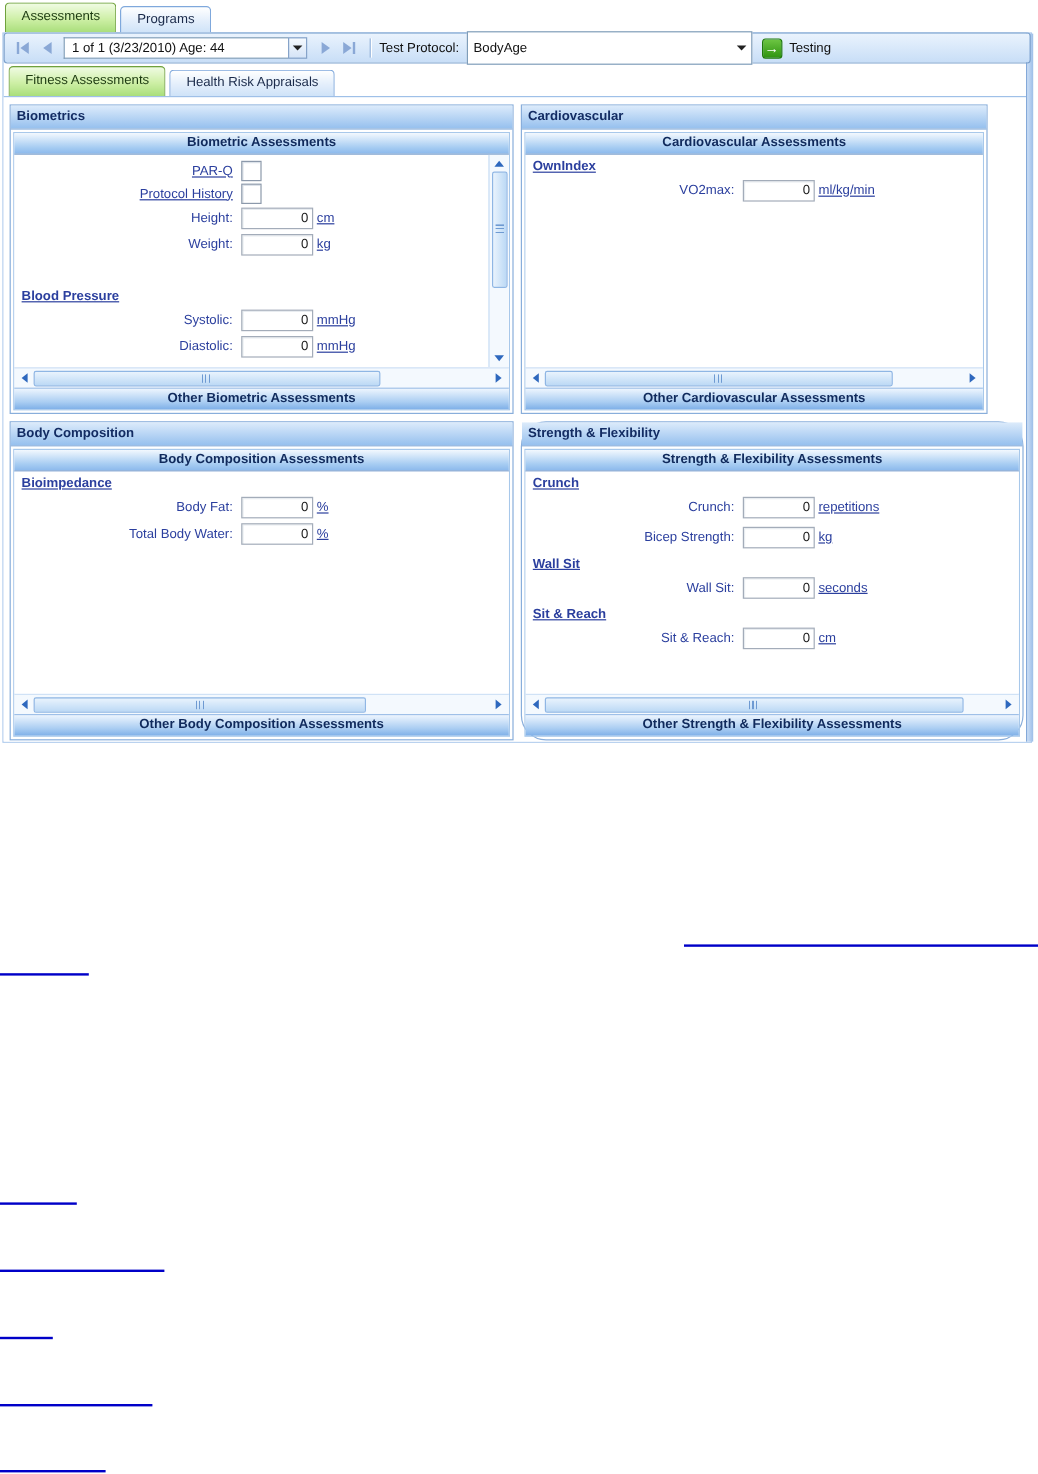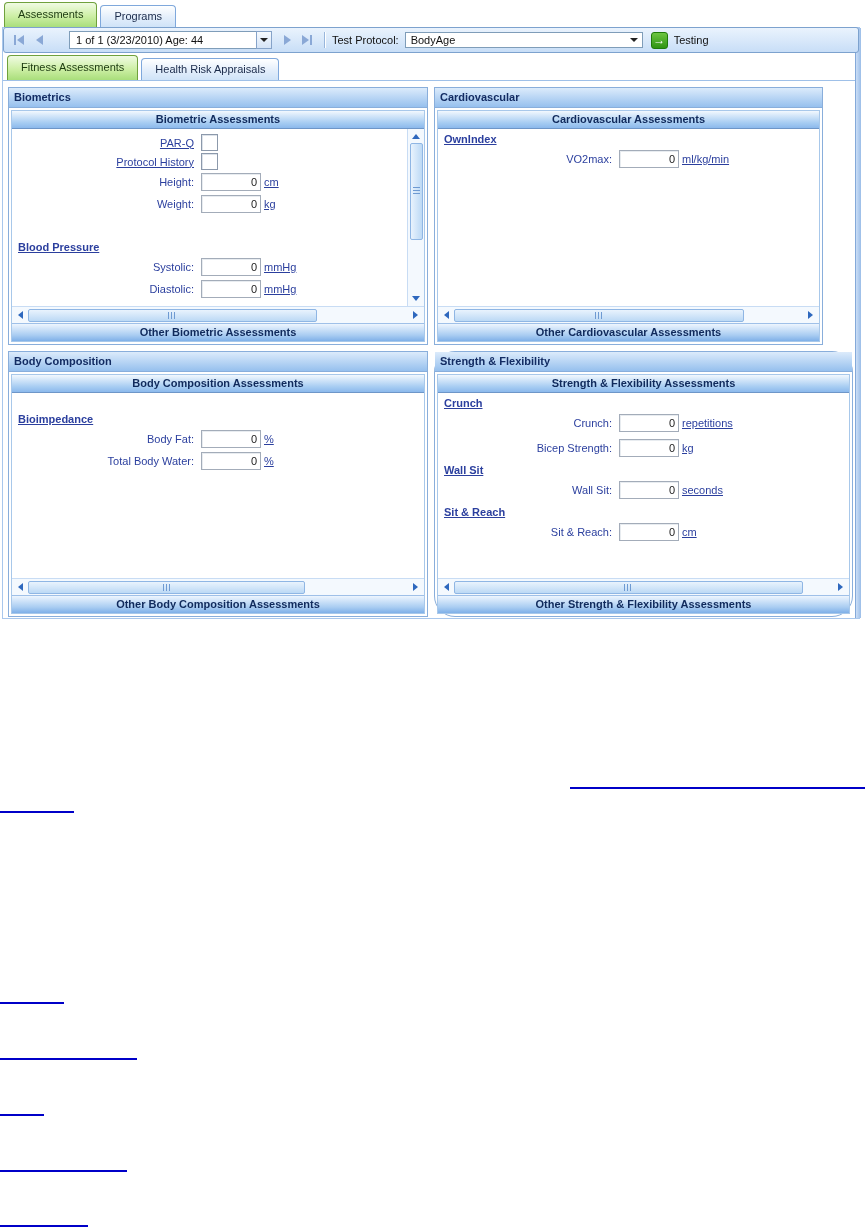--- a/index.html
+++ b/index.html
@@ -21,29 +21,29 @@
     background:linear-gradient(90deg,#CBDEF6,#9CBEE8);border-left:1px solid #84A9D9;box-sizing:border-box;}
   
   .toolbar{position:absolute;left:3px;top:27px;width:856px;height:26px;box-sizing:border-box;
     border:1px solid #7DA2CE;border-radius:3px;
     background:linear-gradient(#EAF3FD,#C8DEF7);
     display:flex;align-items:center;padding:0 5px;z-index:4;}
   .nav-btn{width:20px;height:18px;display:flex;align-items:center;justify-content:center;gap:1px;cursor:pointer;}
   .nav-tri-left{width:0;height:0;border-top:5px solid transparent;border-bottom:5px solid transparent;border-right:7px solid #8AA8D6;}
   .nav-tri-right{width:0;height:0;border-top:5px solid transparent;border-bottom:5px solid transparent;border-left:7px solid #8AA8D6;}
   .nav-bar{width:2px;height:10px;background:#8AA8D6;}
-  .record-combo{display:flex;height:18px;margin-left:20px;}
+  .record-combo{display:flex;height:18px;margin-left:4px;}
   .record-field{width:180px;background:#fff;border:1px solid #7F9DB9;border-right:none;
     line-height:16px;padding-left:6px;color:#111;white-space:nowrap;overflow:hidden;}
   .drop-btn{width:16px;height:18px;box-sizing:border-box;border:1px solid #86A3C9;
     background:linear-gradient(#F6FAFE,#D5E4F7);display:flex;align-items:center;justify-content:center;cursor:pointer;}
   .caret-down{width:0;height:0;border-left:4px solid transparent;border-right:4px solid transparent;border-top:4px solid #222;}
   .tb-sep{width:1px;height:16px;background:#98B6DC;margin:0 7px;box-shadow:1px 0 0 #fff;}
   .tb-label{color:#111;margin-right:6px;white-space:nowrap;}
-  .protocol-combo{display:flex;align-items:center;height:16px;width:238px;box-sizing:border-box;
+  .protocol-combo{display:flex;align-items:center;height:28px;width:238px;box-sizing:border-box;
     background:#fff;border:1px solid #7F9DB9;}
   .protocol-value{flex:1;padding-left:5px;color:#111;line-height:16px;}
   .protocol-caret{width:16px;display:flex;align-items:center;justify-content:center;cursor:pointer;}
   .run-btn{display:flex;align-items:center;margin-left:8px;cursor:pointer;}
   .run-icon{width:17px;height:17px;border-radius:3px;border:1px solid #1F7A0A;box-sizing:border-box;
     background:linear-gradient(#6CC542,#2F9411);color:#fff;font-weight:bold;font-size:12px;
     display:flex;align-items:center;justify-content:center;line-height:1;}
   .run-label{margin-left:6px;color:#111;}
   
   .subtab-row{position:absolute;left:7px;top:56px;height:24px;display:flex;align-items:flex-end;gap:3px;z-index:5;}
@@ -251,21 +251,21 @@
         </div>
     </div>
     <div class="panel-footer">Other Cardiovascular Assessments</div>
   </div>
 </div>
 
 <div class="panel" id="panel-bodycomp">
   <div class="panel-title">Body Composition</div>
   <div class="panel-inner">
     <div class="panel-header">Body Composition Assessments</div>
-    <div class="panel-body" style="padding-top:18px;">
+    <div class="panel-body" style="padding-top:2px;">
       <div class="sec-head">
         <span class="link">Bioimpedance</span>
       </div>
       <div class="row">
         <div class="lbl">Body Fat:</div>
         <input class="field-input" value="0" style="">
         <span class="unit">%</span>
       </div>
       <div class="row">
         <div class="lbl">Total Body Water:</div>

